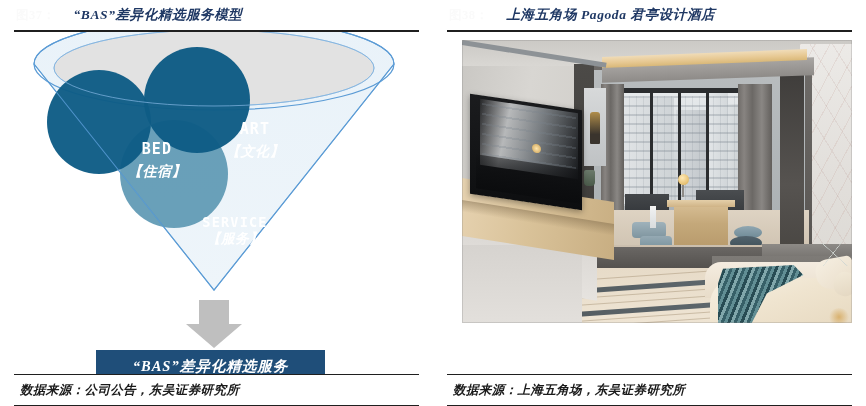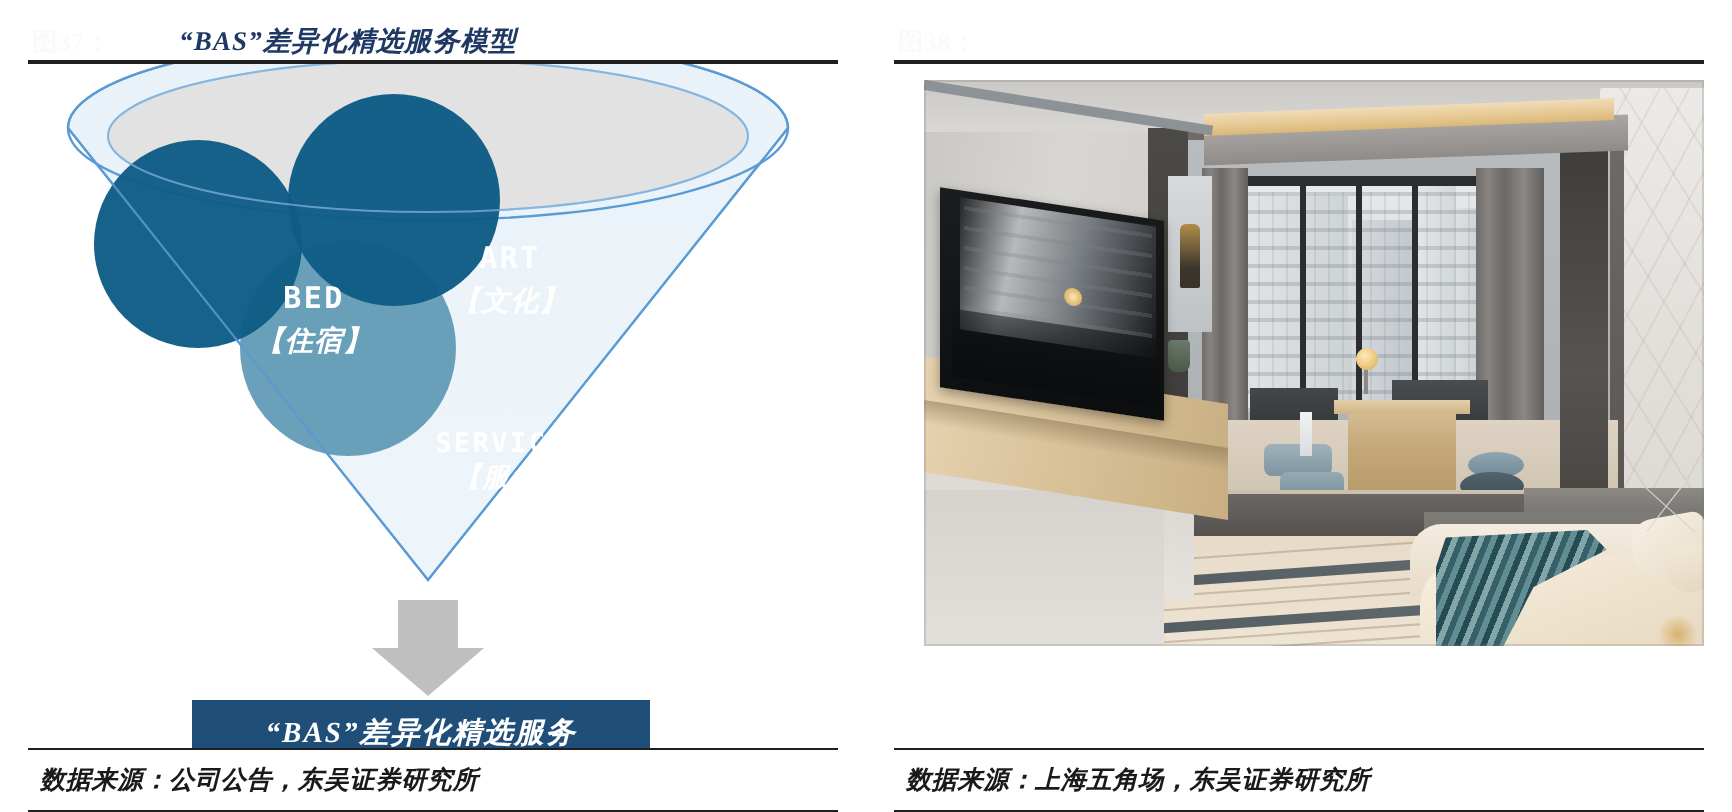--- a/index.html
+++ b/index.html
@@ -28,23 +28,22 @@
     padding: 0 14px;
     display: flex;
     flex-direction: column;
   }
 
   
   .fig-head {
     position: relative;
     height: 30px;
     display: flex;
-    align-items: flex-end;
+    align-items: center;
     padding-left: 2px;
-    gap: 16px;
   }
   .fig-num {
     font-family: "Liberation Serif", serif;
     font-size: 12.5px;
     font-weight: bold;
     color: #fafafa;
     letter-spacing: .5px;
     white-space: nowrap;
   }
   .fig-title {
@@ -124,21 +123,21 @@
   }
 
   #lbl-bed  { left: 100px; top: 108px; width: 86px; }
   #lbl-bed  .en { font-size: 15px; }
   #lbl-bed  .cn { font-size: 14px; margin-top: 4px; }
 
   #lbl-art  { left: 198px; top: 88px;  width: 86px; }
   #lbl-art  .en { font-size: 15px; }
   #lbl-art  .cn { font-size: 14px; margin-top: 4px; }
 
-  #lbl-svc  { left: 173px; top: 182px; width: 96px; text-align: right; }
+  #lbl-svc  { left: 173px; top: 182px; width: 96px; }
   #lbl-svc  .en { font-size: 13.5px; }
   #lbl-svc  .cn { font-size: 13.5px; margin-top: 0; }
 
   .result-box {
     position: absolute;
     left: 82px;
     top: 318px;
     width: 229px;
     height: 33px;
     background: #1f4e79;
@@ -529,20 +528,21 @@
     <div class="fig-foot">
       <span class="src-text">数据来源：公司公告，东吴证券研究所</span>
     </div>
     <div class="rule-foot"></div>
   </div>
 
   <div class="panel">
 
     <div class="fig-head">
       <span class="fig-num">图38：</span>
+      <span class="fig-title">上海五角场 Pagoda 君亭设计酒店</span>
     </div>
     <div class="rule-top"></div>
 
     <div class="fig-body">
       <div class="photo" aria-label="上海五角场 Pagoda 君亭设计酒店 客房实景">
 
         <div class="ph wall-left"></div>
         <div class="ph ceiling"></div>
         <div class="ph wall-right-stone"></div>
         <div class="ph wall-right-glass"></div>

